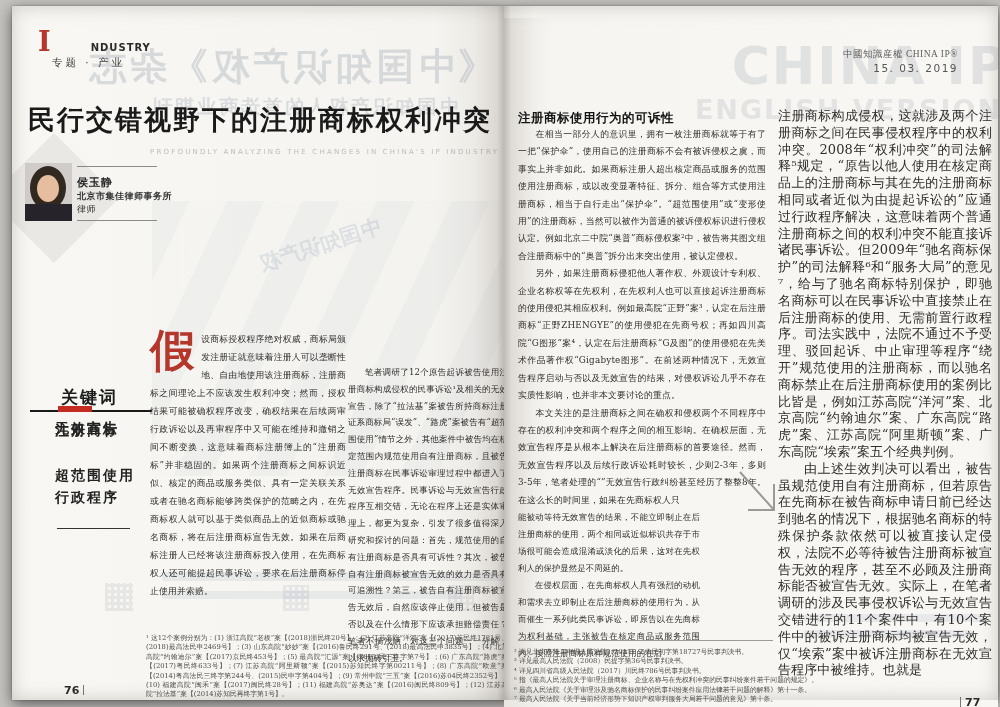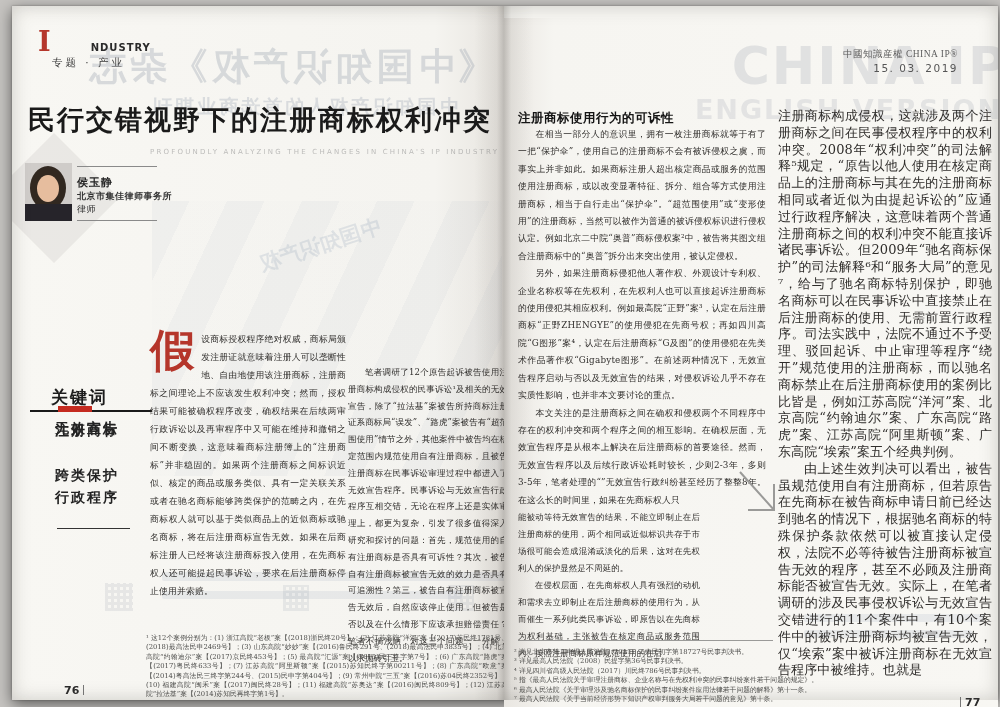--- a/index.html
+++ b/index.html
@@ -116,26 +116,26 @@
       <div class="hair"></div>
       <div class="face"></div>
       <div class="torso"></div>
     </div>
     <div class="abs author-rule" style="left:65px;top:160px;"></div>
     <div class="abs author-name" style="left:65px;top:169px;">侯玉静</div>
     <div class="abs author-meta" style="left:65px;top:184px;font-weight:bold;">北京市集佳律师事务所</div>
     <div class="abs author-meta" style="left:65px;top:197px;">律师</div>
     <div class="abs author-rule" style="left:65px;top:214px;"></div>
 
-    <div class="abs kw-head" style="left:39px;top:380px;">关键词</div>
+    <div class="abs kw-head" style="left:49px;top:380px;">关键词</div>
     <div class="abs kw-rule" style="left:18px;top:404px;width:122px;"></div>
     <div class="abs kw-accent" style="left:46px;top:400px;width:34px;height:6px;"></div>
     <div class="abs kw-item" style="left:43px;top:416px;">注册商标</div>
     <div class="abs kw-item" style="left:43px;top:414px;text-align:center;">无效宣告</div>
-    <div class="abs kw-item" style="left:43px;top:461px;">跨类保护</div>
+    <div class="abs kw-item" style="left:43px;top:461px;">超范围使用</div>
     <div class="abs kw-item" style="left:43px;top:483px;">行政程序</div>
     <div class="abs kw-bottomrule" style="left:45px;top:522px;width:73px;"></div>
 
     <div class="abs body-text lp-col1" style="left:138px;top:324px;width:196px;">
       <span class="dropcap">假</span><span>设商标授权程序绝对权威，商标局颁发注册证就意味着注册人可以垄断性地、自由地使用该注册商标，注册商标之间理论上不应该发生权利冲突；然而，授权结果可能被确权程序改变，确权结果在后续两审行政诉讼以及再审程序中又可能在维持和撤销之间不断变换，这意味着商标注册簿上的“注册商标”并非稳固的。如果两个注册商标之间标识近似、核定的商品或服务类似、具有一定关联关系或者在驰名商标能够跨类保护的范畴之内，在先商标权人就可以基于类似商品上的近似商标或驰名商标，将在后注册商标宣告无效。如果在后商标注册人已经将该注册商标投入使用，在先商标权人还可能提起民事诉讼，要求在后注册商标停止使用并索赔。</span>
     </div>
     <div class="abs body-text lp-col2" style="left:336px;top:358px;width:160px;">
       <p class="p-ind">笔者调研了12个原告起诉被告使用注册商标构成侵权的民事诉讼¹及相关的无效宣告，除了“拉法基”案被告所持商标注册证系商标局“误发”、“路虎”案被告有“超范围使用”情节之外，其他案件中被告均在核定范围内规范使用自有注册商标，且被告注册商标在民事诉讼审理过程中都进入了无效宣告程序。民事诉讼与无效宣告行政程序互相交错，无论在程序上还是实体审理上，都更为复杂，引发了很多值得深入研究和探讨的问题：首先，规范使用的自有注册商标是否具有可诉性？其次，被告自有注册商标被宣告无效的效力是否具有可追溯性？第三，被告自有注册商标被宣告无效后，自然应该停止使用，但被告是否以及在什么情形下应该承担赔偿责任？笔者不揣浅陋，对这三个问题一一分解，以求抛砖引玉。</p>
     </div>
 

